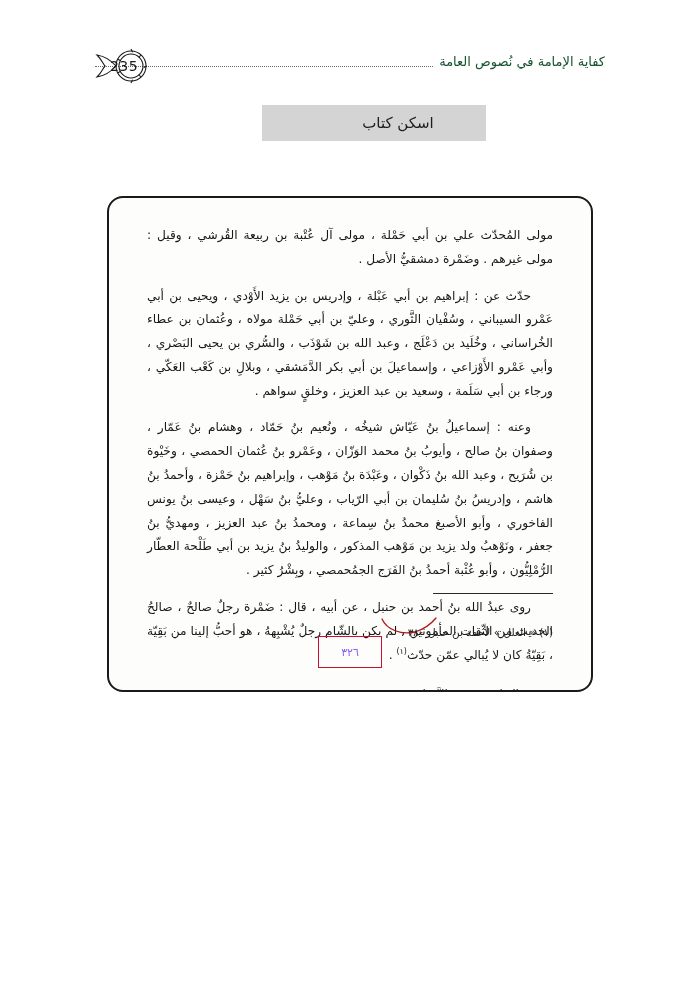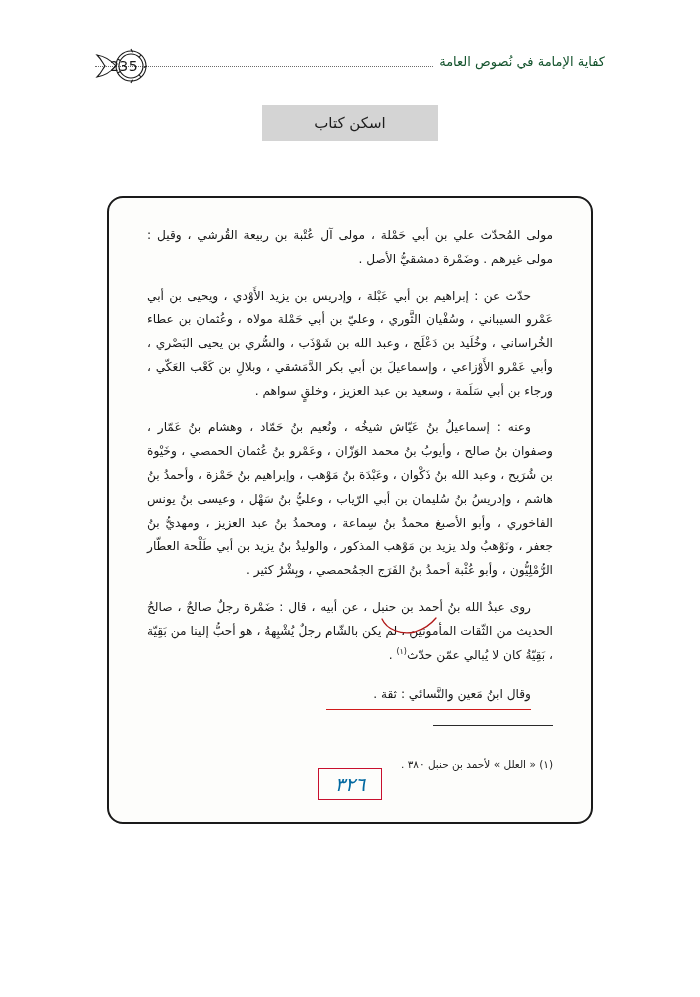--- a/index.html
+++ b/index.html
@@ -70,34 +70,35 @@
   .scan-banner {
     position: absolute;
     top: 105px;
     left: 262px;
     width: 176px;
     height: 36px;
     background: #d4d4d4;
     display: flex;
     align-items: center;
     justify-content: center;
+    padding-left: 48px;
   }
   .scan-banner .label {
     font-size: 15px;
     color: #1d1d1d;
     direction: rtl;
   }
 
   
   .scan-card {
     position: absolute;
     top: 196px;
     left: 107px;
     width: 486px;
-    height: 628px;
+    height: 496px;
     background: #fdfdfb;
     border: 2px solid #1a1a1a;
     border-radius: 16px;
     box-sizing: border-box;
     overflow: hidden;
   }
   .scan-inner {
     position: absolute;
     top: 26px;
     left: 38px;
@@ -169,23 +170,22 @@
     transform: translateX(-50%);
     bottom: 22px;
     width: 62px;
     height: 30px;
     border: 1.6px solid #c8102e;
     display: flex;
     align-items: center;
     justify-content: center;
   }
   .folio-text {
-    font-size: 19px;
-    color: #0369a1;
-    font-style: italic;
+    font-size: 11px;
+    color: #8b5cf6;
   }
 
   sup.fn {
     font-size: 8px;
     vertical-align: super;
   }
 </style>
 </head>
 <body>
 

